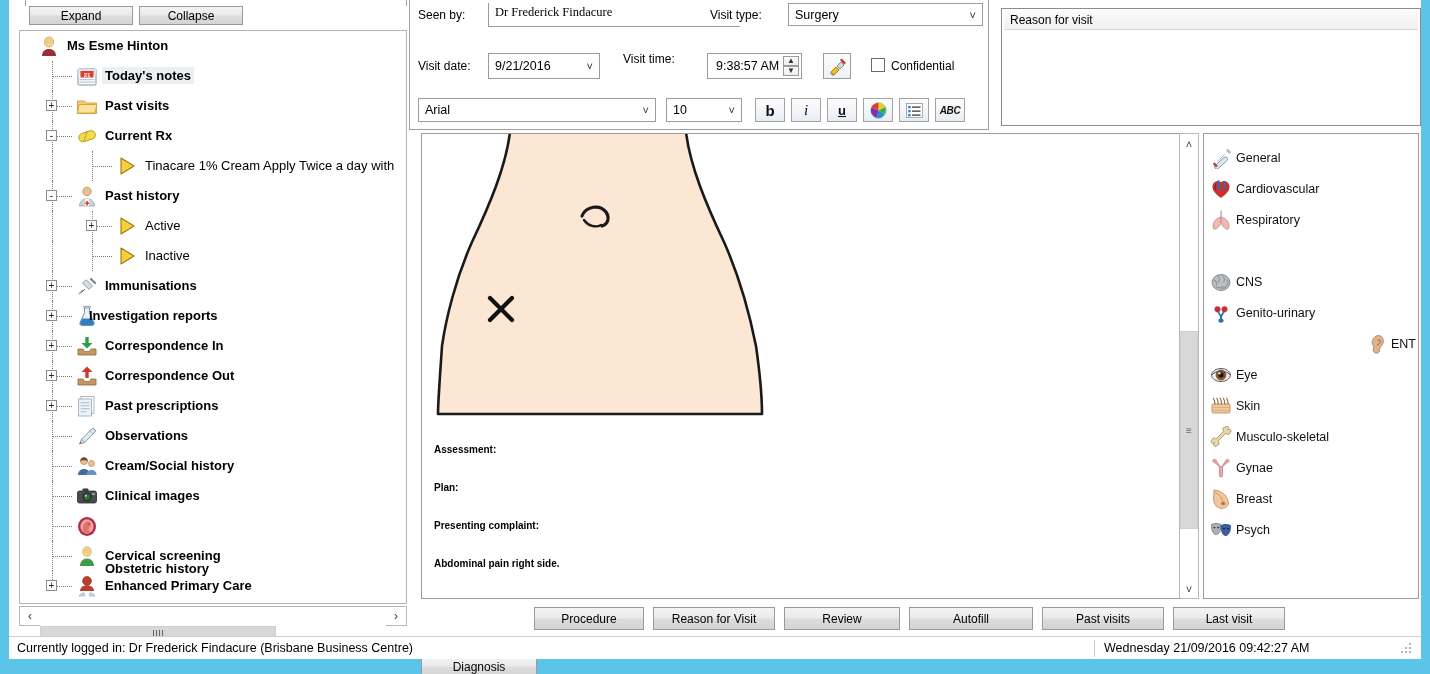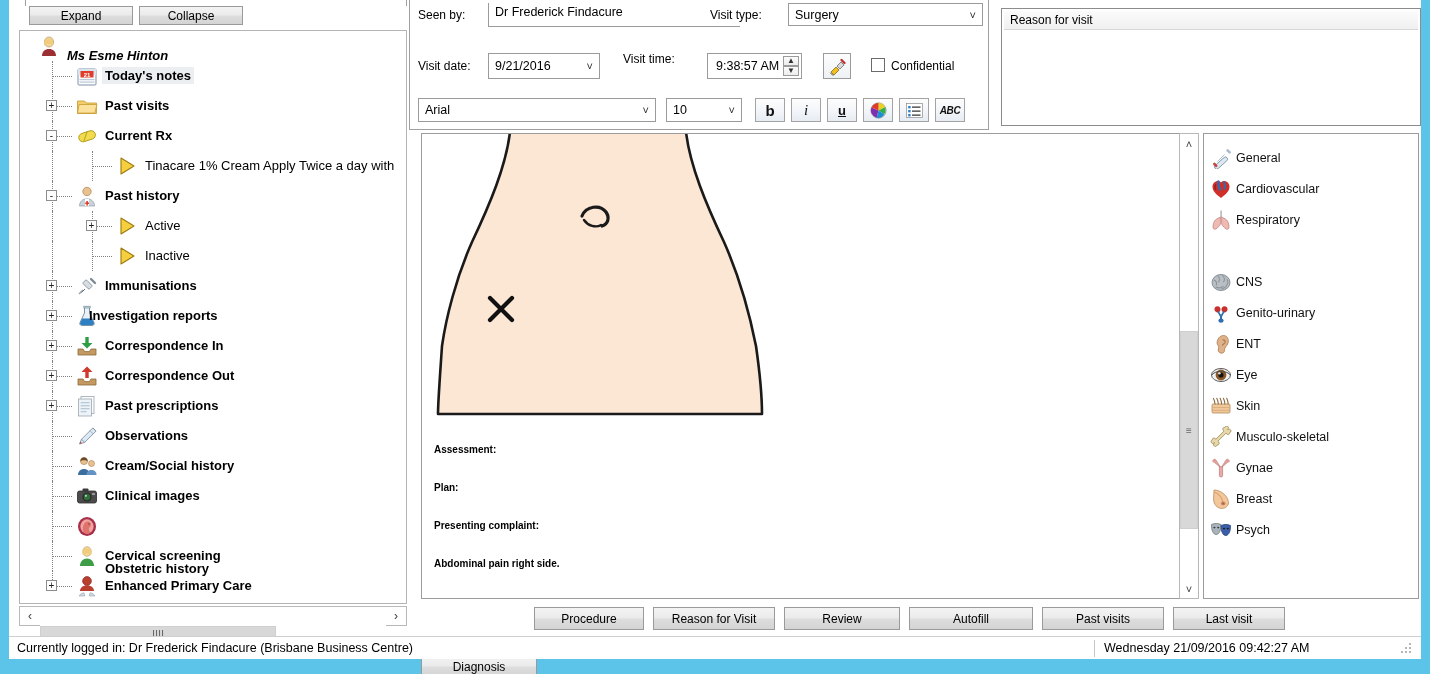--- a/index.html
+++ b/index.html
@@ -262,21 +262,21 @@
         <div class="btn btn-collapse">Collapse</div>
       </div>
 
       <div class="tree-box" id="tree-box">
           <div class="tree-row" style="top: 0px;">
             <span class="ticon" style="display: inline-block; width: 22px; height: 22px; flex: 0 0 22px; left: 18px; top: 4px;"><svg xmlns="http://www.w3.org/2000/svg" width="22" height="22" viewBox="0 0 22 22">
                 <ellipse cx="11" cy="7" rx="4.6" ry="5" fill="#f3d79a" stroke="#b89a5d" stroke-width=".7"></ellipse>
                 <path d="M4 21c0-4.4 3.1-7 7-7s7 2.6 7 7z" fill="#9b2f33"></path>
                 <path d="M6.3 6.5c.4-3.2 8.3-3.2 8.7 0 .3 2.3-.2 4.4-.2 4.4 0-2.6-8.3-2.6-8.3 0 0 0-.4-2.1-.2-4.4z" fill="#f0cc7c"></path>
               </svg></span>
-            <div class="tlabel bold" style="left: 44px; top: 16px; font-style: italic;">Ms Esme Hinton</div>
+            <div class="tlabel bold" style="left: 44px; top: 6px;">Ms Esme Hinton</div>
           </div>
           <div class="tree-row" style="top: 30px;">
             <div class="dotline-v" style="left: 32px; top: 0px; height: 30px;"></div>
             <div class="dotline-h" style="left: 32px; top: 15px; width: 20px;"></div>
             <span class="ticon" style="display: inline-block; width: 22px; height: 22px; flex: 0 0 22px; left: 56px; top: 4px;"><svg xmlns="http://www.w3.org/2000/svg" width="22" height="22" viewBox="0 0 22 22">
                 <rect x="2" y="4" width="18" height="16" rx="1" fill="#fdfdfd" stroke="#7f93ab" stroke-width="1"></rect>
                 <rect x="2" y="4" width="18" height="6" fill="#d9e4ef"></rect>
                 <rect x="4.5" y="6" width="13" height="6.5" fill="#e03c2a"></rect>
                 <text x="11" y="11.6" font-size="6" fill="#fff" text-anchor="middle" font-family="sans-serif" font-weight="bold">21</text>
                 <rect x="3.5" y="14" width="15" height="1.2" fill="#b9c9d8"></rect>
@@ -482,21 +482,21 @@
           <div class="sb-thumb-h">IIII</div>
         </div>
         <div class="sb-arrow">›</div>
       </div>
     </div>
 
     <div class="right-area">
 
       <div class="hdr">
         <div class="lbl" style="left:8px; top:8px;">Seen by:</div>
-        <div class="txtline" style="left:78px; top:3px; width:252px; height:24px;">Dr Frederick Findacure</div>
+        <div class="txtline" style="left:78px; top:3px; width:252px; height:24px;font-family:Liberation Serif, serif;">Dr Frederick Findacure</div>
 
         <div class="lbl" style="left:300px; top:8px;">Visit type:</div>
         <div class="combo" style="left:378px; top:3px; width:195px; height:23px;">
           <span>Surgery</span>
           <span class="chev">˅</span>
         </div>
 
         <div class="lbl" style="left:8px; top:59px;">Visit date:</div>
         <div class="combo" style="left:78px; top:53px; width:112px; height:26px;">
           <span>9/21/2016</span>
@@ -632,21 +632,21 @@
           <div class="sys-row" style="top: 163px;">
             <span class="sys-ico" style="display: inline-block; width: 22px; height: 22px; flex: 0 0 22px;"><svg xmlns="http://www.w3.org/2000/svg" width="22" height="22" viewBox="0 0 22 22">
                 <path d="M7.5 4.2c2 0 3 1.6 3 3.4 0 1.6-1 2.8-2.6 2.8-2 0-3.4-1.4-3.4-3.2 0-1.8 1.2-3 3-3z" fill="#c7302c"></path>
                 <path d="M14.5 4.2c-2 0-3 1.6-3 3.4 0 1.6 1 2.8 2.6 2.8 2 0 3.4-1.4 3.4-3.2 0-1.8-1.2-3-3-3z" fill="#c7302c"></path>
                 <path d="M8 9.4 L10.6 14 M14 9.4 L11.4 14" stroke="#2f6fb0" stroke-width="1.6" fill="none"></path>
                 <path d="M11 13.6v4" stroke="#2f6fb0" stroke-width="2" stroke-linecap="round"></path>
                 <ellipse cx="11" cy="18.6" rx="2.6" ry="2.2" fill="#2f6fb0"></ellipse>
               </svg></span>
             <span class="sys-label">Genito-urinary</span>
           </div>
-          <div class="sys-row" style="top: 194px;">
+          <div class="sys-row" style="top: 194px; justify-content: flex-end;">
             <span class="sys-ico" style="display: inline-block; width: 22px; height: 22px; flex: 0 0 22px;"><svg xmlns="http://www.w3.org/2000/svg" width="22" height="22" viewBox="0 0 22 22">
                 <path d="M13.5 2.5c3.4 0 5.2 3 4.8 6.4-.4 3-2.6 4.2-3.4 6.2-.7 1.8.2 3.4-1.6 4.6-1.6 1-4 .4-4.8-1.4-.8-1.8.4-3 .2-4.6-.2-1.4-1.6-1.8-1.6-3.8 0-3.6 2.6-7.4 6.4-7.4z" fill="#e0b289" stroke="#a8794f" stroke-width=".8"></path>
                 <path d="M13 7c1.6-.4 2.6 1 2 2.6-.5 1.3-2 1.5-2.6 2.6" fill="none" stroke="#a8794f" stroke-width="1.1" stroke-linecap="round"></path>
               </svg></span>
             <span class="sys-label">ENT</span>
           </div>
           <div class="sys-row" style="top: 225px;">
             <span class="sys-ico" style="display: inline-block; width: 22px; height: 22px; flex: 0 0 22px;"><svg xmlns="http://www.w3.org/2000/svg" width="22" height="22" viewBox="0 0 22 22">
                 <ellipse cx="11" cy="11" rx="9.5" ry="6.5" fill="#f2f2f2" stroke="#5a5a5a" stroke-width="1"></ellipse>
                 <circle cx="11" cy="11" r="5.4" fill="#8a5a2a"></circle>

